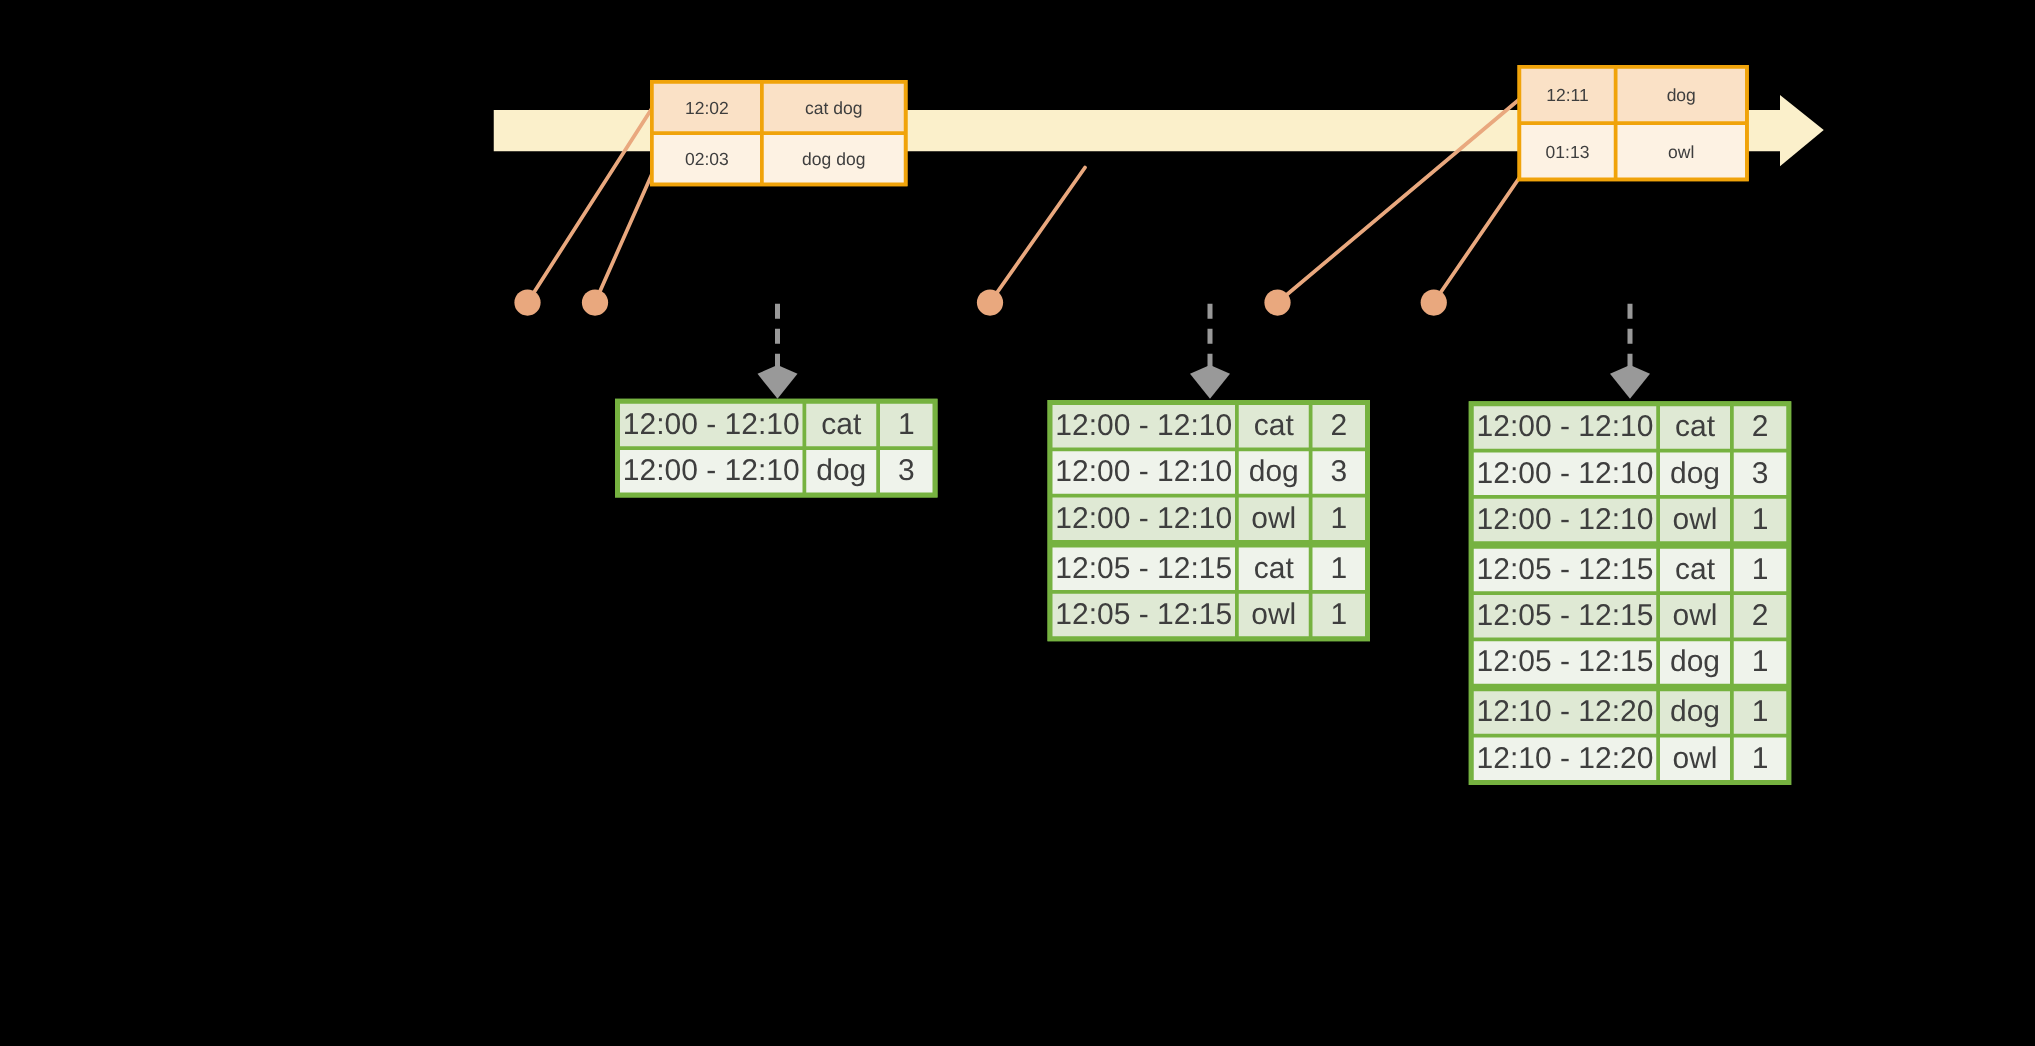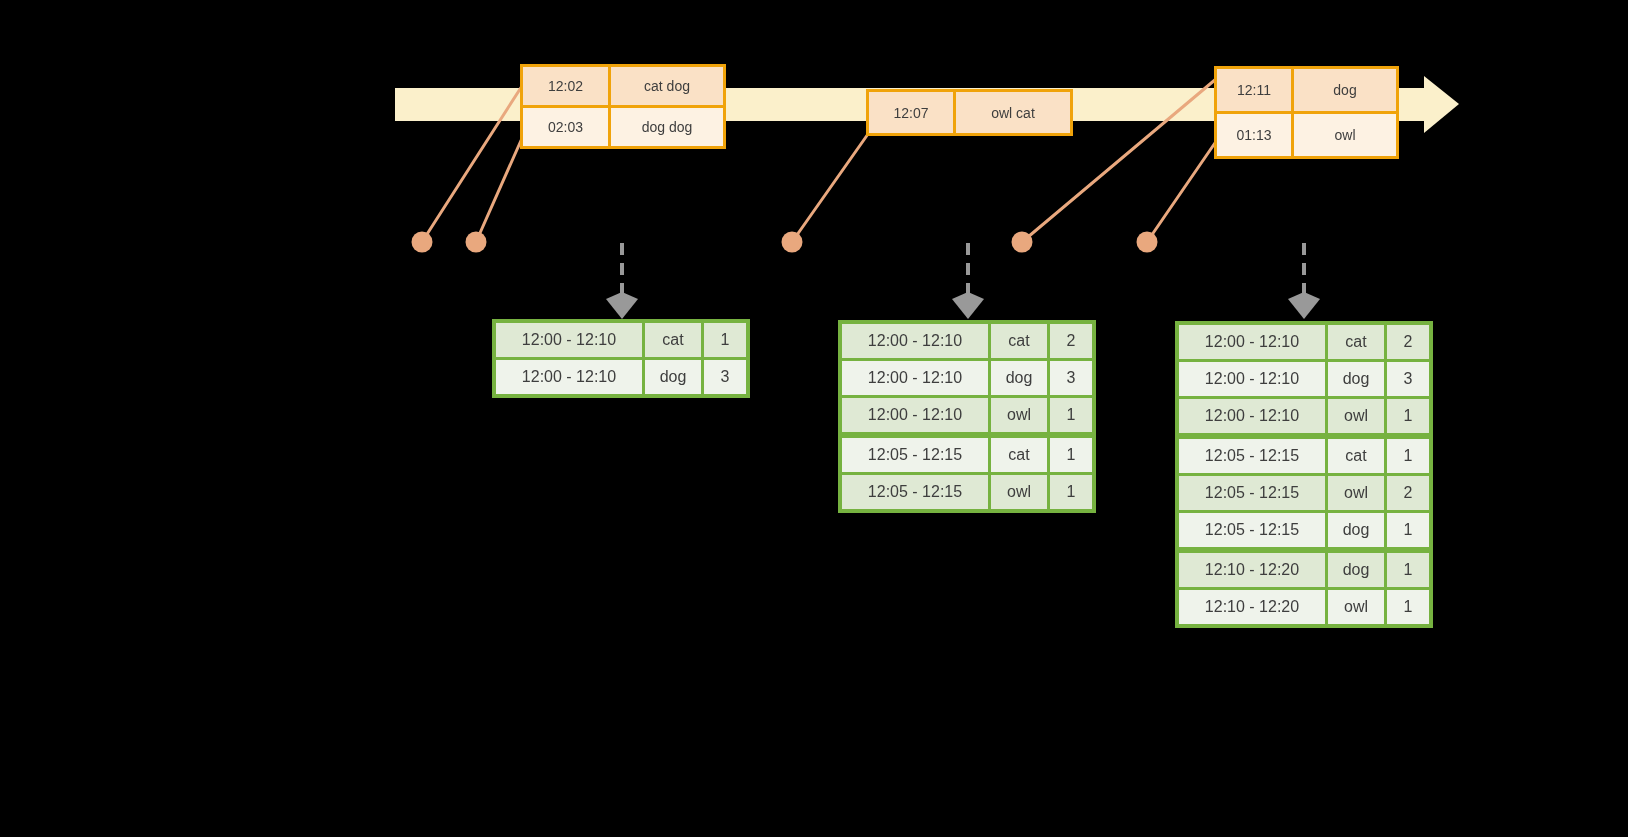--- a/index.html
+++ b/index.html
@@ -33,21 +33,21 @@
     background:var(--event-border);border:3px solid var(--event-border);
     font-size:14px;
   }
   .ecell{display:flex;align-items:center;justify-content:center;}
   .ecell.dark{background:var(--event-row-dark);}
   .ecell.light{background:var(--event-row-light);}
 
   .result-table{
     position:absolute;z-index:2;display:flex;flex-direction:column;row-gap:3px;
     background:var(--result-border);border:4px solid var(--result-border);
-    font-size:16px;
+    font-size:24px;
   }
   .rrow{display:grid;grid-template-columns:146px 56px 42px;column-gap:3px;height:34px;}
   .rrow.group-start{margin-top:3px;}
   .rrow.dark  .rcell{background:var(--result-row-dark);}
   .rrow.light .rcell{background:var(--result-row-light);}
   .rcell{display:flex;align-items:center;justify-content:center;}
 </style>
 </head>
 <body>
 
@@ -80,26 +80,22 @@
     <polygon class="dash-head" points="1288,299 1304,292 1320,299 1304,319"></polygon>
   </svg>
 
   <div class="event-table" style="left:520px;top:64px;grid-template-columns:85px 112px;grid-auto-rows:38px;">
     <div class="ecell dark">12:02</div>
     <div class="ecell dark">cat dog</div>
     <div class="ecell light">02:03</div>
     <div class="ecell light">dog dog</div>
   </div>
 
-  <div class="event-table" style="left:866px;top:89px;grid-template-columns:84px 114px;grid-auto-rows:41px;">
-    <div class="ecell dark">12:07</div>
-    <div class="ecell dark">owl cat</div>
-  </div>
 
-  <div class="event-table" style="left:1214px;top:66px;grid-template-columns:74px 102px;grid-auto-rows:42px;">
+  <div class="event-table" style="left:1214px;top:52px;grid-template-columns:74px 102px;grid-auto-rows:42px;">
     <div class="ecell dark">12:11</div>
     <div class="ecell dark">dog</div>
     <div class="ecell light">01:13</div>
     <div class="ecell light">owl</div>
   </div>
 
   <div class="result-table" style="left:492px;top:319px;">
     <div class="rrow dark">
       <div class="rcell">12:00 - 12:10</div>
       <div class="rcell">cat</div>

